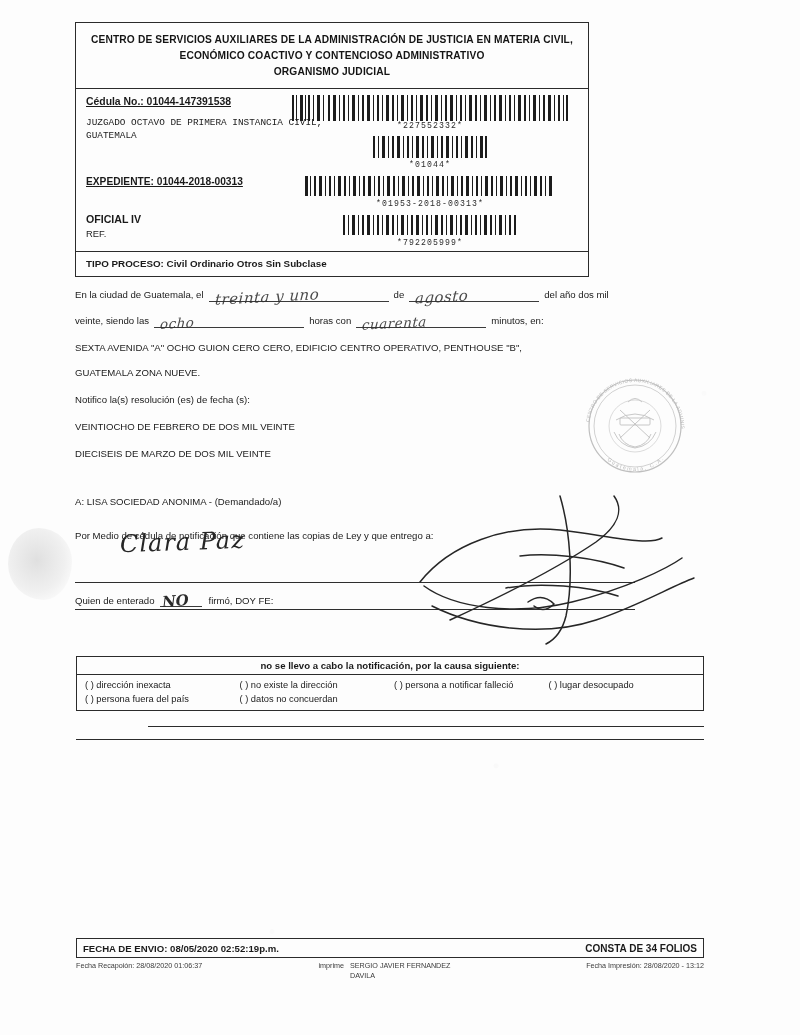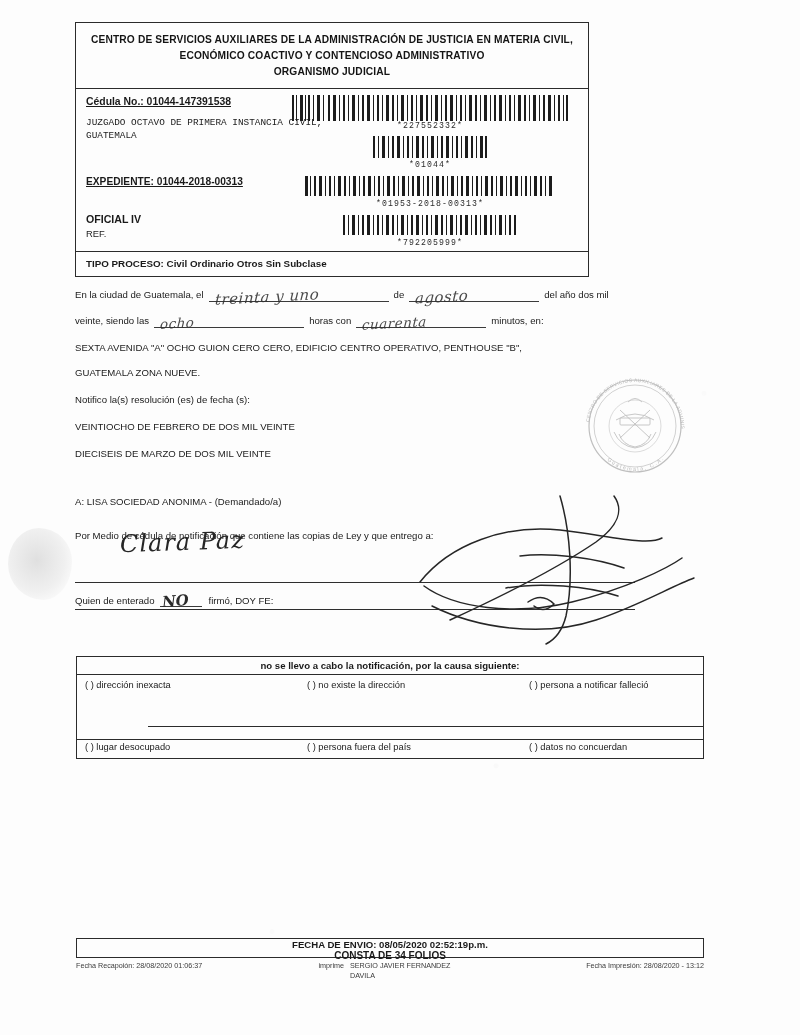--- a/index.html
+++ b/index.html
@@ -175,37 +175,35 @@
     border: 1.4px solid #2b2b2b;
   }
   .causa-title {
     text-align: center;
     font-size: 9.6px; font-weight: bold;
     padding: 3px 0 3px 0;
     border-bottom: 1.4px solid #2b2b2b;
   }
   .causa-grid {
     display: grid;
-    grid-template-columns: 1fr 1fr 1fr;
+    grid-template-columns: 1fr 1fr 1fr 1fr;
     padding: 3px 0 4px 8px;
-    gap: 48px;
   }
   .opt { font-size: 9.3px; line-height: 14px; white-space: nowrap; }
 
   .rule-a { position: absolute; left: 148px; top: 726px; width: 556px; border-top: 1.4px solid #2b2b2b; }
   .rule-b { position: absolute; left: 76px; top: 739px; width: 628px; border-top: 1.4px solid #2b2b2b; }
 
   
   .foot-box {
     position: absolute; left: 76px; top: 938px;
     width: 628px; height: 20px;
     border: 1.4px solid #2b2b2b;
     display: flex; align-items: center; justify-content: space-between;
     padding: 0 6px;
-    flex-direction: column;
   }
   .foot-box .fl { font-size: 9.6px; font-weight: bold; }
   .foot-box .fr { font-size: 10px; font-weight: bold; }
   .foot-small {
     position: absolute; left: 76px; top: 961px; width: 628px;
     display: flex; justify-content: space-between; align-items: flex-start; gap: 36px;
   }
   .foot-small .fs { font-size: 7.2px; color: #3a3a3a; }
   .foot-small .mid { font-size: 7.2px; color: #3a3a3a; display: flex; gap: 6px; }
   .foot-small .mid .nm { max-width: 120px; line-height: 9.5px; }

